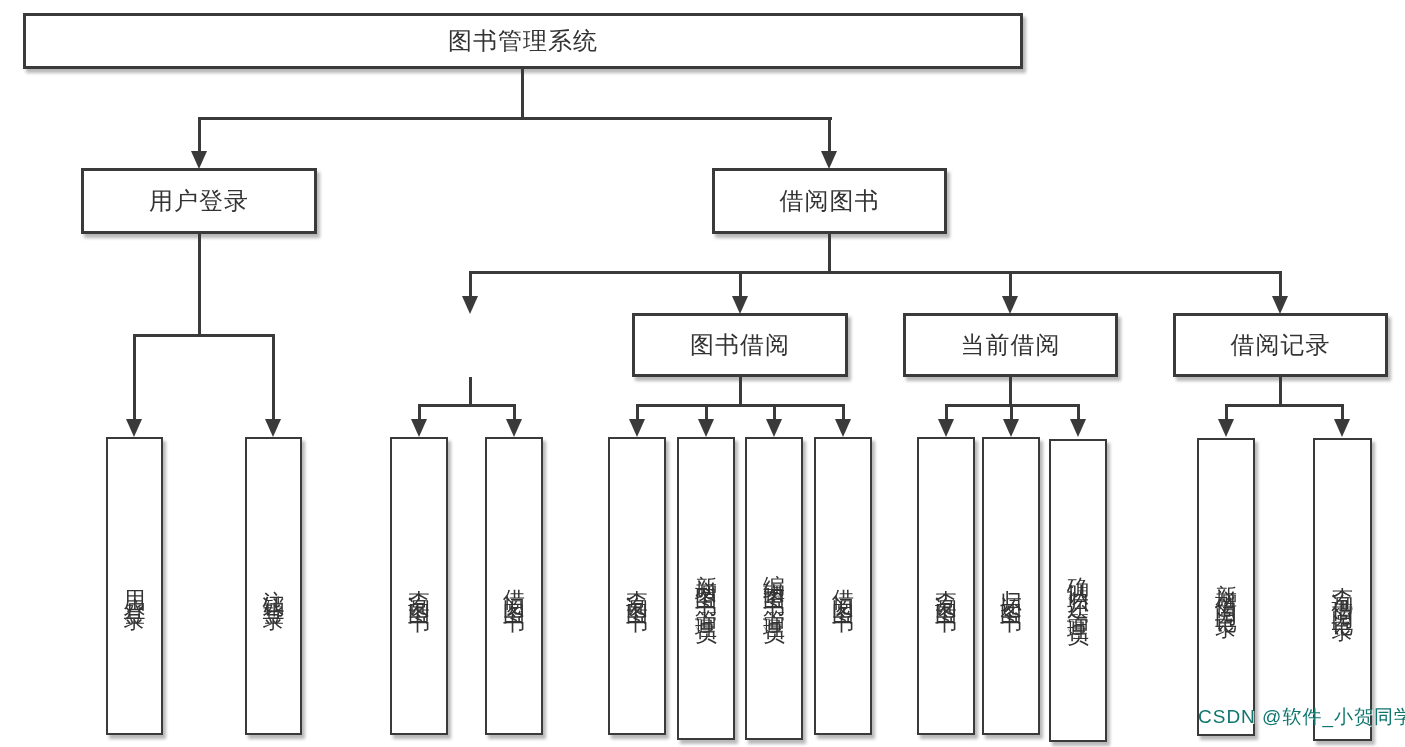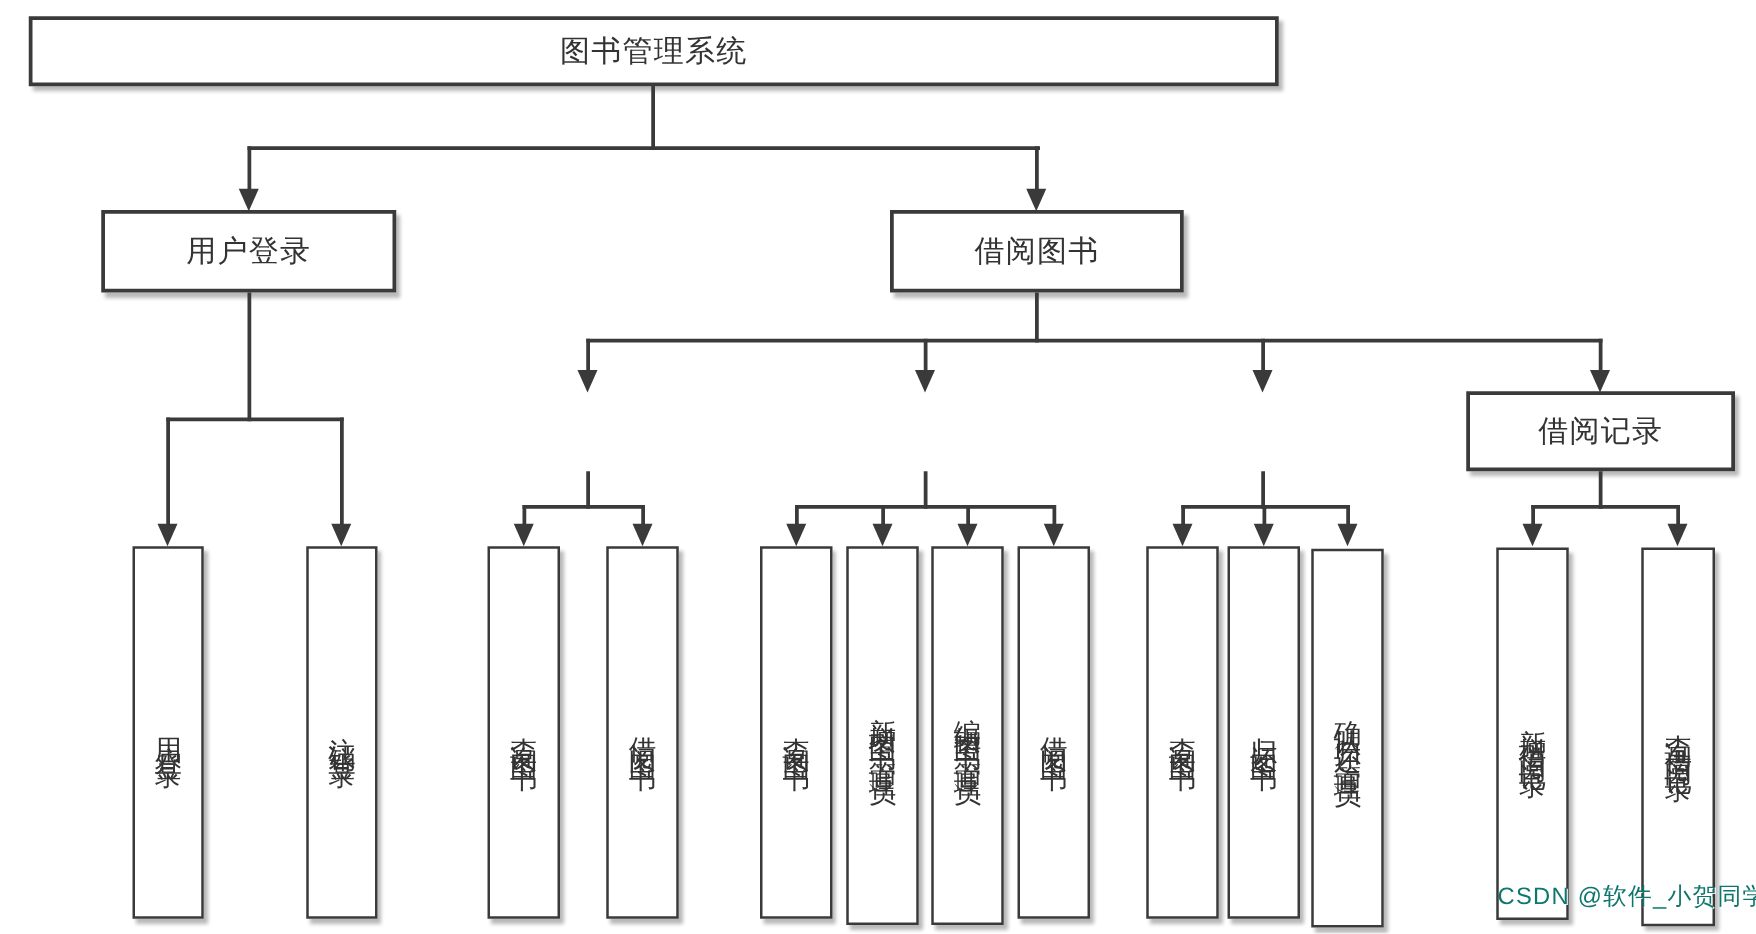--- a/index.html
+++ b/index.html
@@ -70,20 +70,26 @@
     <span>图书管理系统</span>
   </div>
 
   <div class="hbox" style="left:81px;top:168px;width:236px;height:66px;">
     <span>用户登录</span>
   </div>
   <div class="hbox" style="left:712px;top:168px;width:235px;height:66px;">
     <span>借阅图书</span>
   </div>
 
+  <div class="hbox" style="left:632px;top:313px;width:216px;height:64px;">
+    <span>图书借阅</span>
+  </div>
+  <div class="hbox" style="left:903px;top:313px;width:215px;height:64px;">
+    <span>当前借阅</span>
+  </div>
   <div class="hbox" style="left:1173px;top:313px;width:215px;height:64px;">
     <span>借阅记录</span>
   </div>
 
   <div class="leaf" style="left:106px;width:57px;">
     <span class="vtext">用户登录</span>
   </div>
   <div class="leaf" style="left:245px;width:57px;">
     <span class="vtext">注销登录</span>
   </div>

